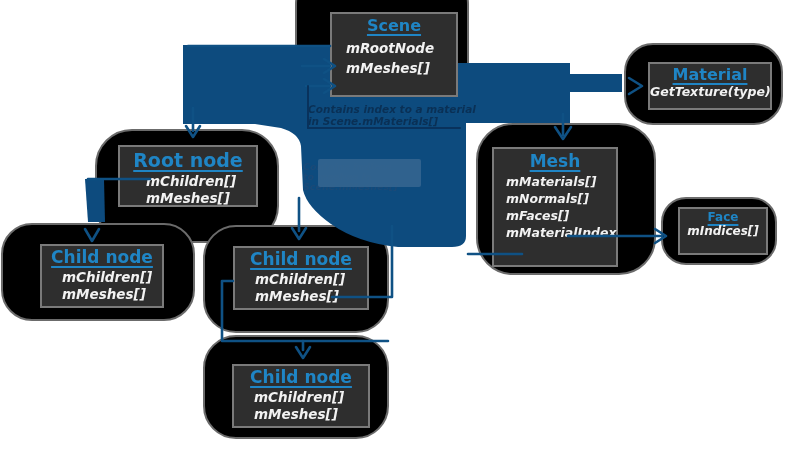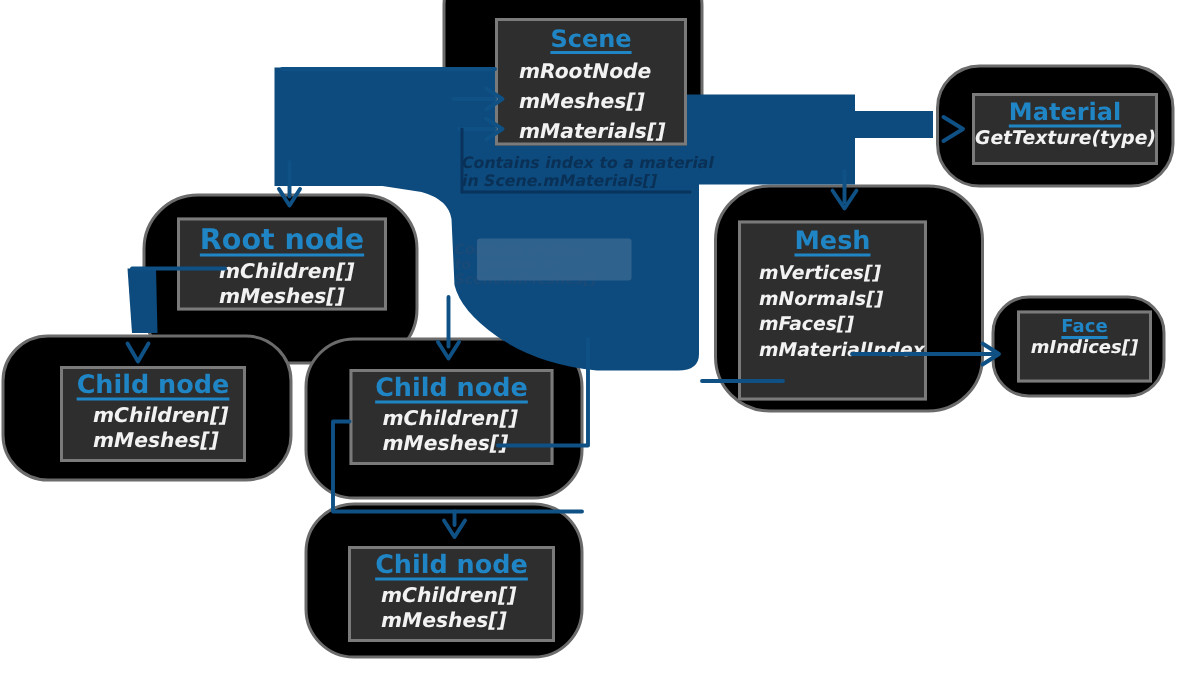--- a/index.html
+++ b/index.html
@@ -63,35 +63,34 @@
     <path d="M183,45 H457 V63 H570 V74 H622 V92 H570 V123 H466 L466,236 Q466,247 452,247 L398,247
              Q358,243 331,224 Q307,207 303,190 L301,146 Q299,133 281,128 L255,124 H183 Z" fill="#0d4b7e"></path>
     <path d="M85,179 L104,179 L105,222 L88,222 Z" fill="#0d4b7e"></path>
   </svg>
 
   <div class="node" id="scene">
     <div class="title">Scene</div>
     <div class="fields">
       <div>mRootNode</div>
       <div>mMeshes[]</div>
-      <div>mMaterials[]</div>
     </div>
   </div>
 
   <div class="node" id="material">
     <div class="title">Material</div>
     <div class="fields">
       <div>GetTexture(type)</div>
     </div>
   </div>
 
   <div class="node" id="mesh">
     <div class="title">Mesh</div>
     <div class="fields">
-      <div>mVertices[]</div>
+      <div>mMaterials[]</div>
       <div>mNormals[]</div>
       <div>mFaces[]</div>
       <div>mMaterialIndex</div>
     </div>
   </div>
 
   <div class="node" id="face">
     <div class="title">Face</div>
     <div class="fields">
       <div>mIndices[]</div>

